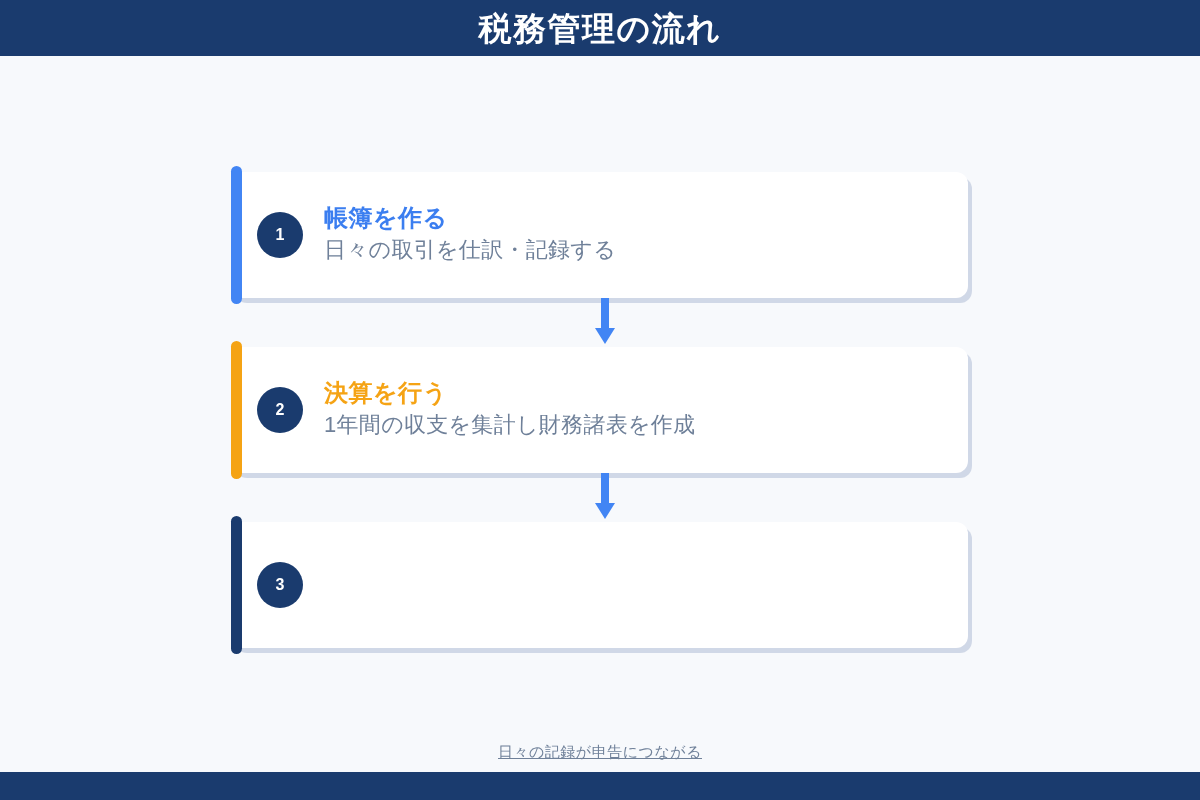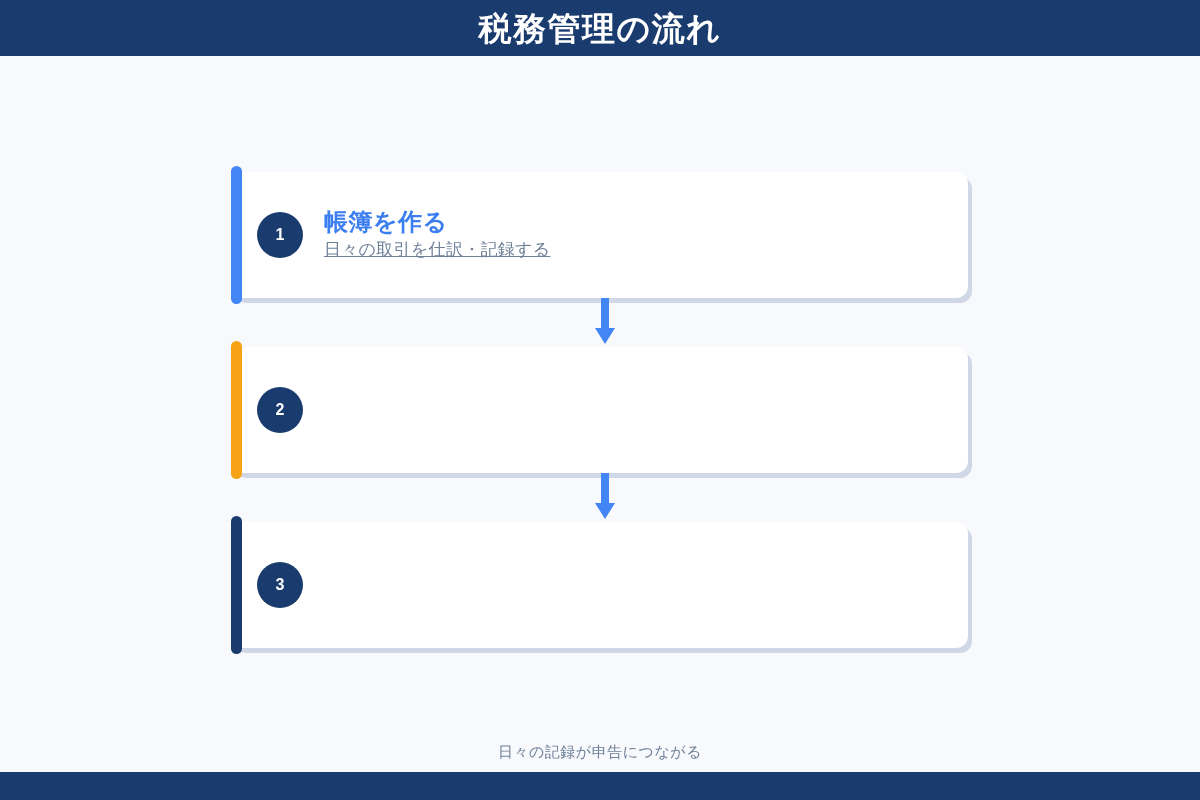--- a/index.html
+++ b/index.html
@@ -120,26 +120,25 @@
     flex-direction: column;
     justify-content: flex-end;
   }
   .step-title {
     font-size: 24px;
     font-weight: bold;
     line-height: 1.18;
     letter-spacing: 0.5px;
   }
   .step-desc {
-    font-size: 17px;
+    font-size: 22px;
     color: #6f8099;
     line-height: 1.45;
     margin-top: 2px;
     letter-spacing: 0.3px;
-    text-decoration: underline;
   }
 
   
   .arrow {
     position: absolute;
     left: 363px;
     top: 126px;
     width: 22px;
     height: 49px;
     z-index: 1;
@@ -148,20 +147,21 @@
   
   .footer-note {
     position: absolute;
     left: 0;
     top: 665px;
     width: 1200px;
     text-align: center;
     font-size: 15px;
     color: #6f8099;
     letter-spacing: 0.5px;
+    text-decoration: underline;
   }
 
   
   .footer-bar {
     position: absolute;
     left: 0;
     top: 772px;
     width: 1200px;
     height: 28px;
     background: #1a3b6e;
@@ -194,20 +194,24 @@
           <polygon points="1,30 21,30 11,46" fill="#4285f4"></polygon>
         </svg>
       </div>
     </div>
 
     <div class="step-row">
       <div class="card"></div>
       <div class="accent-bar" style="background:#f5a314;"></div>
       <div class="card-inner">
         <div class="badge">2</div>
+        <div class="texts">
+          <div class="step-title" style="color:#f5a314;">決算を行う</div>
+          <div class="step-desc">1年間の収支を集計し財務諸表を作成</div>
+        </div>
       </div>
       <div class="arrow">
         <svg width="22" height="49" viewBox="0 0 22 49" xmlns="http://www.w3.org/2000/svg">
           <rect x="7" y="0" width="8" height="32" fill="#4285f4"></rect>
           <polygon points="1,30 21,30 11,46" fill="#4285f4"></polygon>
         </svg>
       </div>
     </div>
 
     <div class="step-row">

